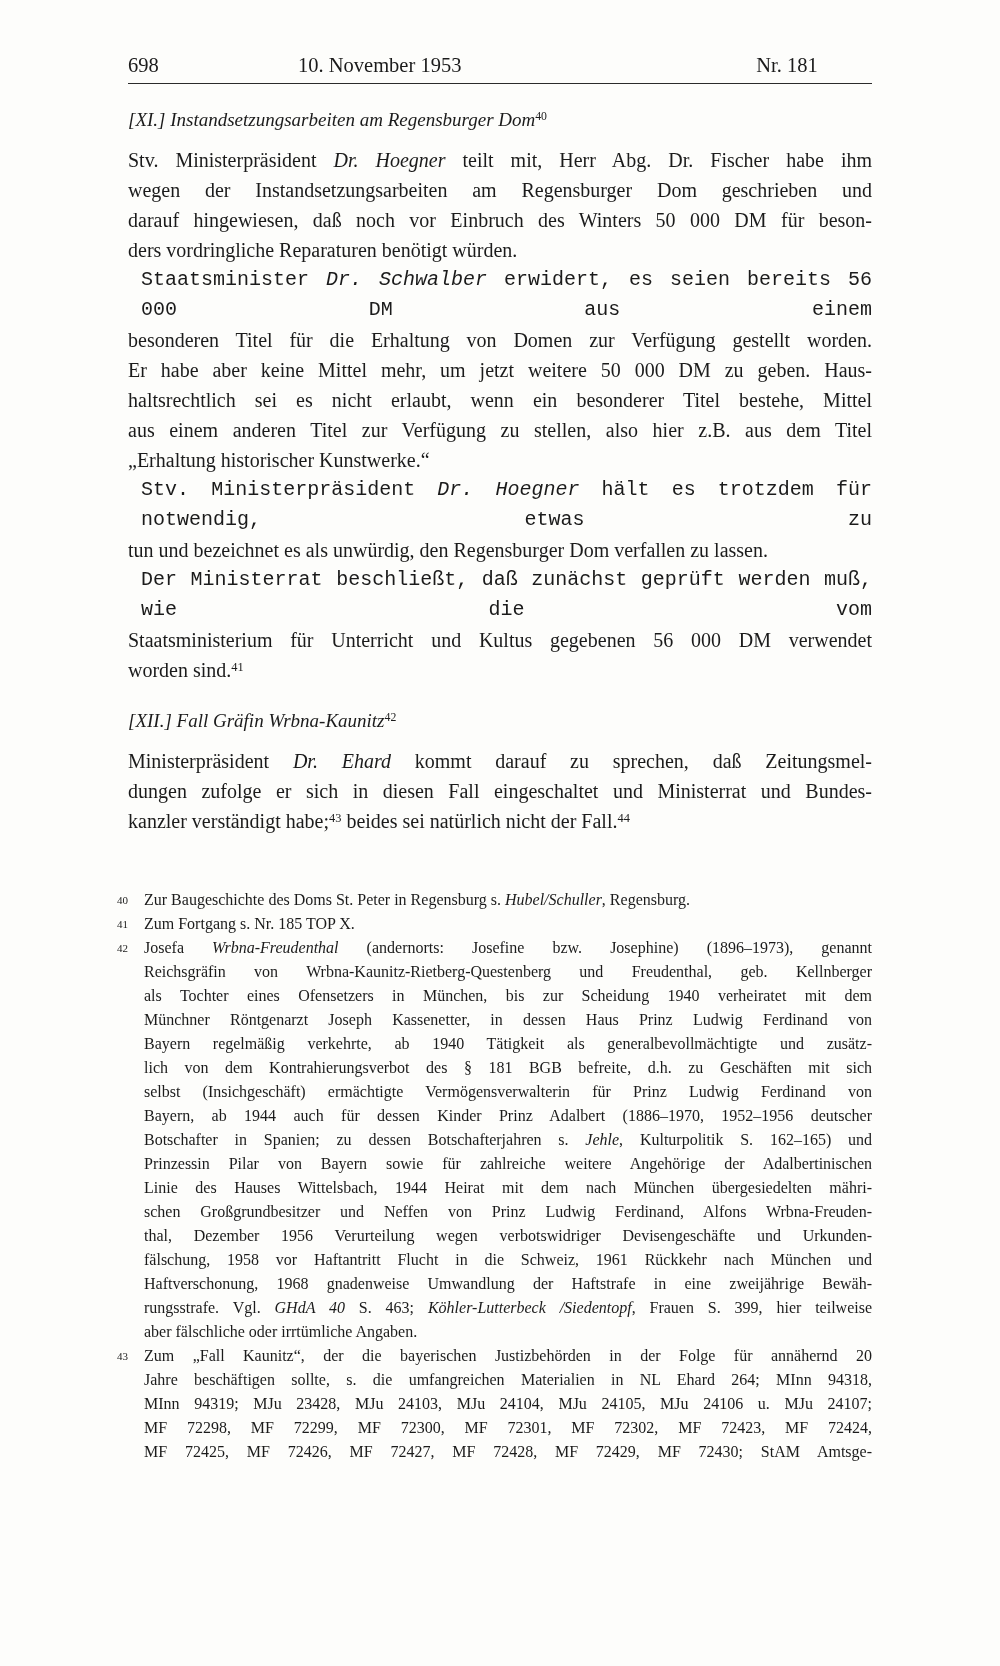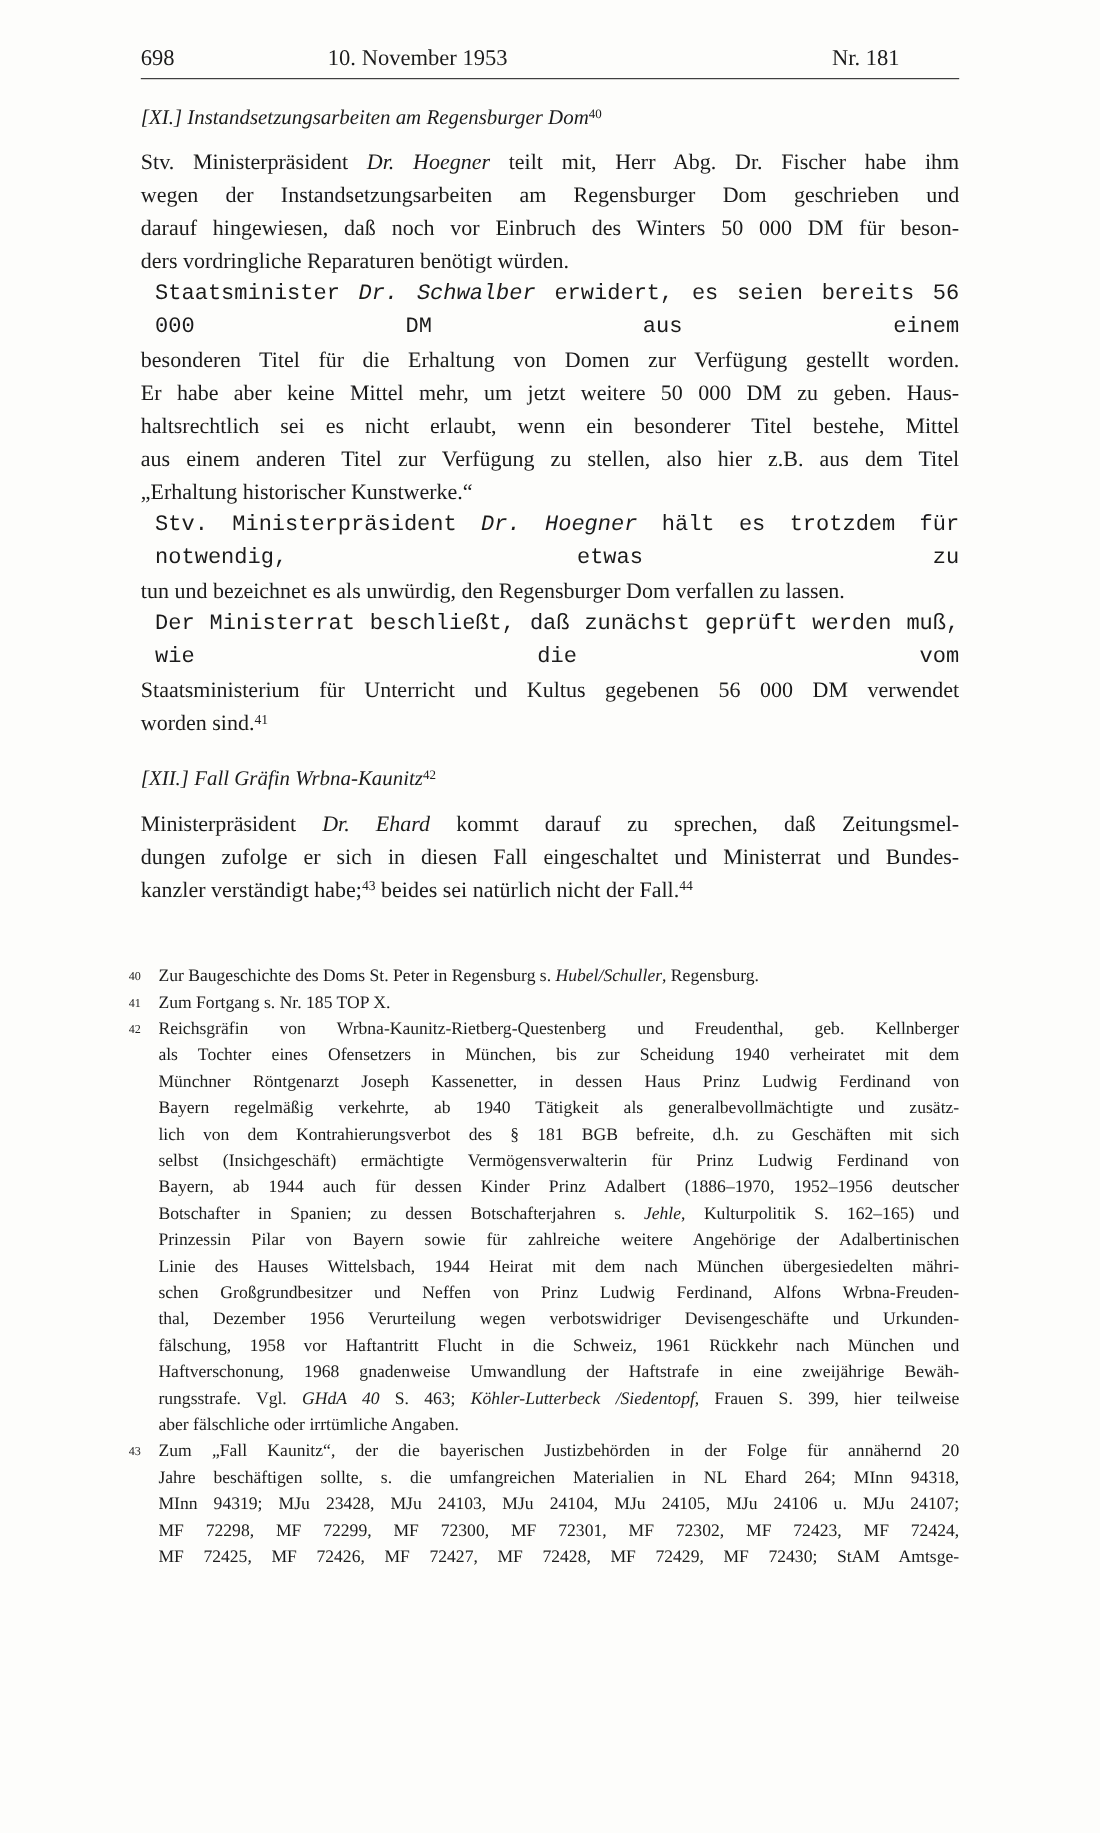--- a/index.html
+++ b/index.html
@@ -5,21 +5,21 @@
   html, body { margin: 0; padding: 0; }
   .page {
     position: relative;
     width: 1000px;
     height: 1666px;
     background: #fdfdfb;
     color: #1b1b1b;
     font-family: "Liberation Serif", serif;
     overflow: hidden;
   }
-  .content { width: 744px; margin: 4px auto; padding-top: 36px; }
+  .content { width: 744px; margin: 16px auto; padding-top: 36px; }
 
   
   .hdr { display: flex; align-items: baseline; font-size: 20.5px; line-height: 26px; }
   .hdr-left  { width: 170px; text-align: left; }
   .hdr-center{ flex: 1; text-align: left; }
   .hdr-right { width: 170px; text-align: center; }
   .rule { border-bottom: 1.6px solid #2b2b2b; margin-top: 5px; }
 
   
   .body-text { font-size: 20px; line-height: 30px; }
@@ -103,20 +103,21 @@
         <div class="footnote">
           <sup class="fn-num">40</sup>
           <div class="line"><span>Zur Baugeschichte des Doms St. Peter in Regensburg s. </span><span class="it">Hubel/Schuller</span><span>, Regensburg.</span></div>
         </div>
         <div class="footnote">
           <sup class="fn-num">41</sup>
           <div class="line"><span>Zum Fortgang s. Nr. 185 TOP X.</span></div>
         </div>
         <div class="footnote">
           <sup class="fn-num">42</sup>
+          <div class="line just"><span>Josefa </span><span class="it">Wrbna-Freudenthal</span><span> (andernorts: Josefine bzw. Josephine) (1896–1973), genannt</span></div>
           <div class="line just"><span>Reichsgräfin von Wrbna-Kaunitz-Rietberg-Questenberg und Freudenthal, geb. Kellnberger</span></div>
           <div class="line just"><span>als Tochter eines Ofensetzers in München, bis zur Scheidung 1940 verheiratet mit dem</span></div>
           <div class="line just"><span>Münchner Röntgenarzt Joseph Kassenetter, in dessen Haus Prinz Ludwig Ferdinand von</span></div>
           <div class="line just"><span>Bayern regelmäßig verkehrte, ab 1940 Tätigkeit als generalbevollmächtigte und zusätz-</span></div>
           <div class="line just"><span>lich von dem Kontrahierungsverbot des § 181 BGB befreite, d.h. zu Geschäften mit sich</span></div>
           <div class="line just"><span>selbst (Insichgeschäft) ermächtigte Vermögensverwalterin für Prinz Ludwig Ferdinand von</span></div>
           <div class="line just"><span>Bayern, ab 1944 auch für dessen Kinder Prinz Adalbert (1886–1970, 1952–1956 deutscher</span></div>
           <div class="line just"><span>Botschafter in Spanien; zu dessen Botschafterjahren s. </span><span class="it">Jehle</span><span>, Kulturpolitik S. 162–165) und</span></div>
           <div class="line just"><span>Prinzessin Pilar von Bayern sowie für zahlreiche weitere Angehörige der Adalbertinischen</span></div>
           <div class="line just"><span>Linie des Hauses Wittelsbach, 1944 Heirat mit dem nach München übergesiedelten mähri-</span></div>

